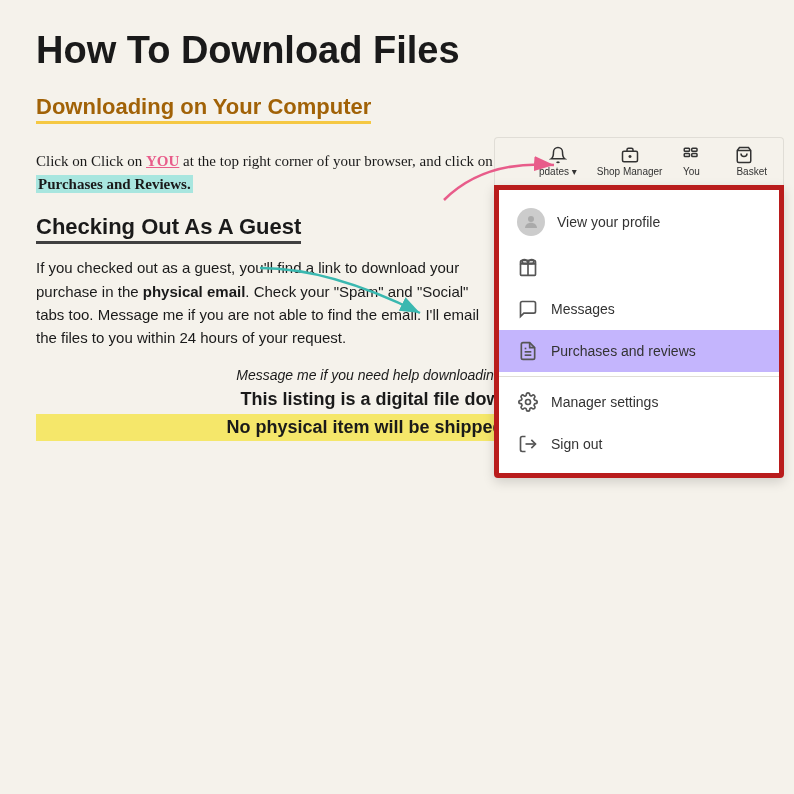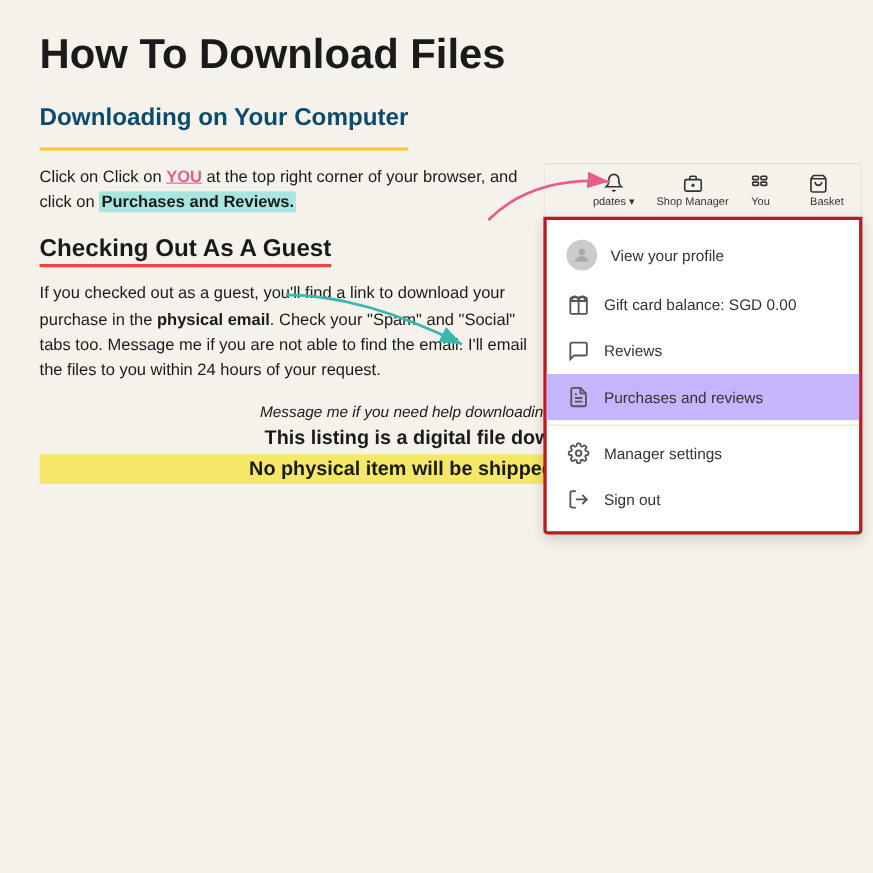--- a/index.html
+++ b/index.html
@@ -26,36 +26,36 @@
       font-weight: 900;
       color: #1a1a1a;
       font-family: Arial, sans-serif;
       margin-bottom: 22px;
       line-height: 1.1;
     }
 
     .section-title {
       font-size: 22px;
       font-weight: 700;
-      color: #0c4a6e;
+      color: #a16207;
       font-family: Arial, sans-serif;
       margin-bottom: 6px;
       display: inline-block;
       border-bottom: 3px solid #f5c842;
-      padding-bottom: 14px;
+      padding-bottom: 1px;
     }
 
     .section-title-2 {
       font-size: 22px;
       font-weight: 700;
       color: #1a1a1a;
       font-family: Arial, sans-serif;
       margin-bottom: 6px;
       display: inline-block;
-      border-bottom: 3px solid #ef4444;
+      border-bottom: 3px solid #404040;
       padding-bottom: 1px;
     }
 
     .body-text {
       font-size: 15px;
       color: #1a1a1a;
       line-height: 1.55;
       font-family: Arial, sans-serif;
       max-width: 460px;
     }
@@ -111,21 +111,21 @@
     }
 
     .footer-area {
       margin-top: 6px;
       text-align: center;
     }
 
     
     .dropdown-overlay {
       position: absolute;
-      top: 148px;
+      top: 137px;
       right: 10px;
       width: 290px;
     }
 
     
     .navbar {
       background-color: #f5f2eb;
       display: flex;
       align-items: center;
       justify-content: flex-end;
@@ -147,21 +147,21 @@
       cursor: pointer;
     }
 
     .nav-item svg {
       margin-bottom: 2px;
     }
 
     
     .dropdown-menu {
       background: #fff;
-      border: 3px solid #b91c1c;
+      border: 5px solid #b91c1c;
       border-radius: 0 0 4px 4px;
       box-shadow: 0 4px 12px rgba(0,0,0,0.15);
       padding: 8px 0;
     }
 
     .dropdown-item {
       display: flex;
       align-items: center;
       gap: 12px;
       padding: 10px 18px;
@@ -219,21 +219,21 @@
   </style>
 </head>
 <body>
 
 <div class="page">
 
   <h1 class="main-title">How To Download Files</h1>
 
   <div class="section-block">
     <span class="section-title">Downloading on Your Computer</span>
-    <div class="body-text" style="margin-top:6px;">
+    <div class="body-text" style="margin-top:20px;font-family:Liberation Serif, serif;">
       <span>Click on Click on </span><span class="highlight-you">YOU</span><span> at the top right corner of your browser, and click on </span><strong><span class="highlight-purchases">Purchases and Reviews.</span></strong>
     </div>
   </div>
 
   <div class="section-block" style="margin-top:18px;">
     <span class="section-title-2">Checking Out As A Guest</span>
     <div class="body-text" style="margin-top:6px;">
       If you checked out as a guest, you'll find a link to download your purchase in the <strong>physical email</strong>. Check your "Spam" and "Social" tabs too. Message me if you are not able to find the email. I'll email the files to you within 24 hours of your request.
     </div>
   </div>
@@ -297,30 +297,29 @@
       <div class="dropdown-item">
         <div class="icon-box">
           <svg width="20" height="20" viewBox="0 0 24 24" fill="none" stroke="#555" stroke-width="2">
             <rect x="3" y="8" width="18" height="14" rx="1"></rect>
             <path d="M21 8H3V6a2 2 0 012-2h14a2 2 0 012 2v2z"></path>
             <line x1="12" y1="8" x2="12" y2="22"></line>
             <path d="M12 8H7.5a2.5 2.5 0 010-5C11 3 12 8 12 8z"></path>
             <path d="M12 8h4.5a2.5 2.5 0 000-5C13 3 12 8 12 8z"></path>
           </svg>
         </div>
-        <span>Gift card balance: SGD 0.00</span>
       </div>
 
       <div class="dropdown-item">
         <div class="icon-box">
           <svg width="20" height="20" viewBox="0 0 24 24" fill="none" stroke="#555" stroke-width="2">
             <path d="M21 15a2 2 0 01-2 2H7l-4 4V5a2 2 0 012-2h14a2 2 0 012 2z"></path>
           </svg>
         </div>
-        <span>Reviews</span>
+        <span>Messages</span>
       </div>
 
       <div class="dropdown-item purchases-item">
         <div class="icon-box">
           <svg width="20" height="20" viewBox="0 0 24 24" fill="none" stroke="#555" stroke-width="2">
             <path d="M14 2H6a2 2 0 00-2 2v16a2 2 0 002 2h12a2 2 0 002-2V8z"></path>
             <polyline points="14 2 14 8 20 8"></polyline>
             <line x1="16" y1="13" x2="8" y2="13"></line>
             <line x1="16" y1="17" x2="8" y2="17"></line>
             <polyline points="10 9 9 9 8 9"></polyline>

